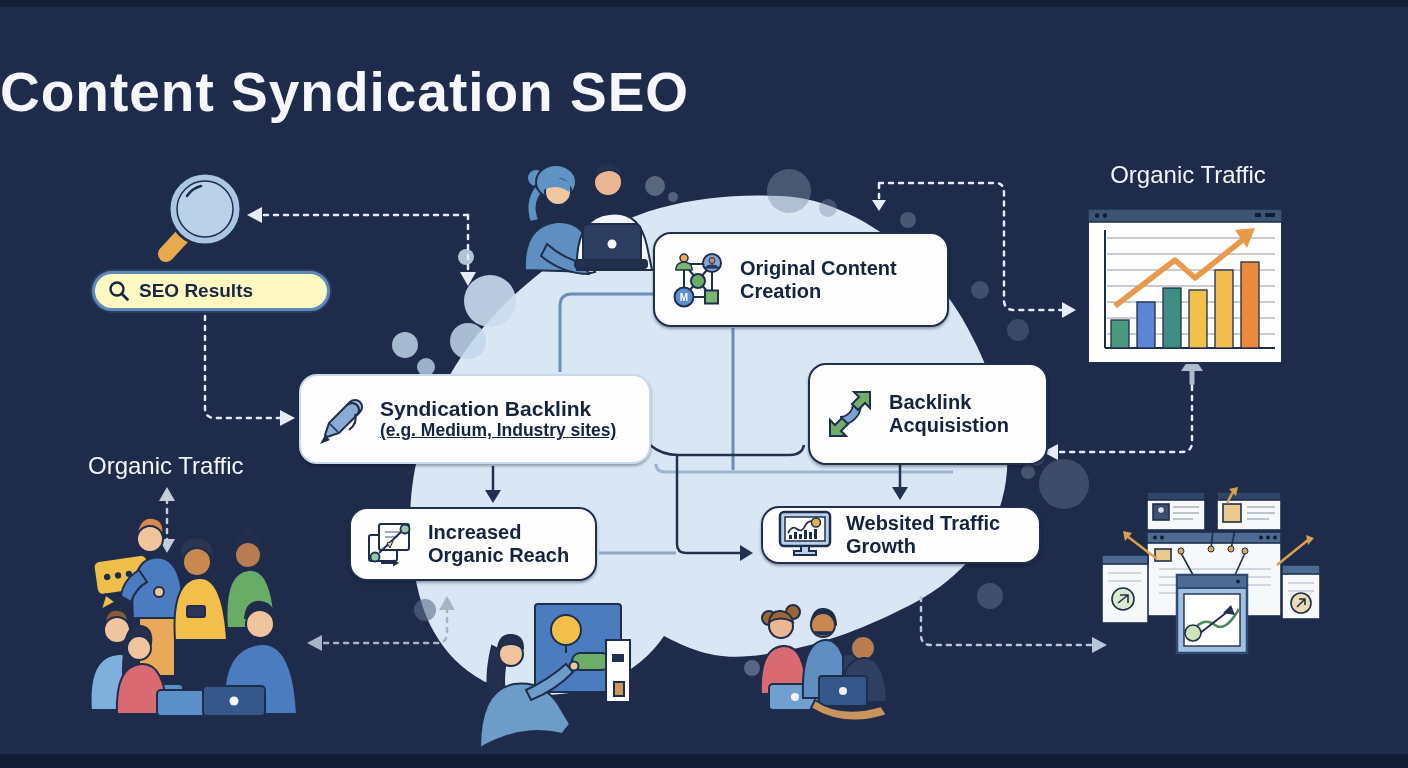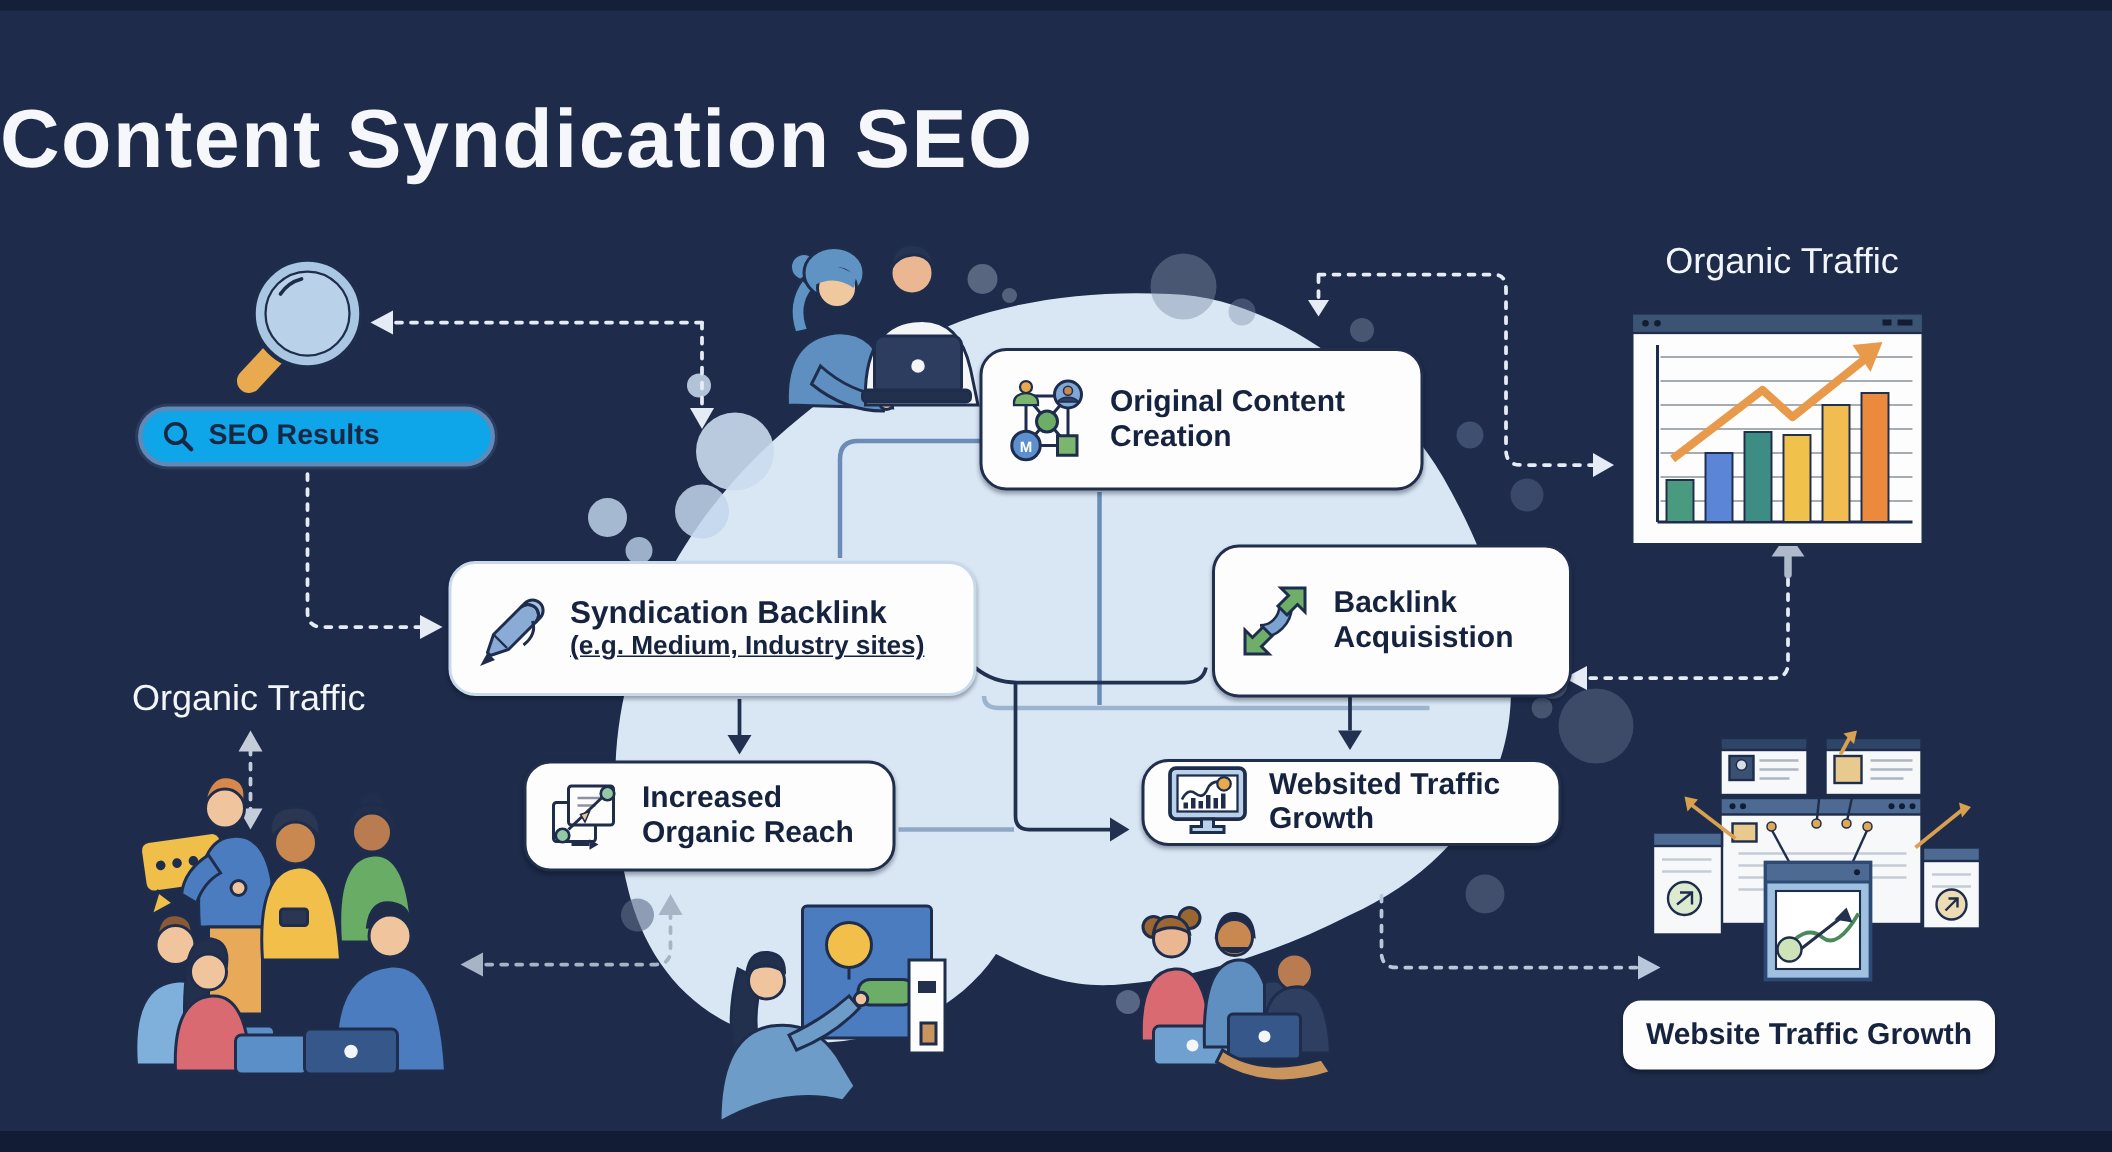--- a/index.html
+++ b/index.html
@@ -20,21 +20,21 @@
   .node{
     background:#fdfdfe;border:2.5px solid #202f4e;border-radius:18px;
     display:flex;align-items:center;gap:13px;padding:0 14px;box-sizing:border-box;
     box-shadow:0 2px 3px rgba(5,12,28,.35);
   }
   .node .txt{font-weight:700;color:#16233f;font-size:20px;line-height:1.13;}
   .node .sub{font-weight:600;font-size:17.5px;margin-top:1px;text-decoration:underline;}
   .node svg{flex:0 0 auto;}
   
   #search-pill{
-    left:92px;top:271px;width:238px;height:40px;background:#0ea5e9;
+    left:92px;top:271px;width:238px;height:40px;background:#fef9c3;
     border:3px solid #5f8ab8;border-radius:21px;display:flex;align-items:center;
     gap:9px;padding:0 0 0 13px;box-sizing:border-box;
     box-shadow:0 0 0 2px #2b3c5e;
   }
   #search-pill .txt{color:#1a2742;font-size:19px;font-weight:600;}
   #growth-pill{
     left:1082px;top:667px;width:248px;height:46px;background:#fdfdfe;
     border-radius:12px;display:flex;align-items:center;justify-content:center;
     color:#16233f;font-size:20px;font-weight:700;
     box-shadow:0 2px 3px rgba(5,12,28,.4);
@@ -454,15 +454,14 @@
         <line x1="142" y1="16" x2="149" y2="3"></line>
           <line x1="72" y1="72" x2="42" y2="49"></line>
           <line x1="192" y1="78" x2="223" y2="53"></line>
       </g>
       <polygon points="144,2 153,0 151,9" fill="#d9a050" stroke="none"></polygon>
       <polygon points="38,44 47,46 40,54" fill="#d9a050" stroke="none"></polygon>
       <polygon points="221,48 229,51 223,58" fill="#d9a050" stroke="none"></polygon>
     </g>
   </svg>
 
-  <div class="abs" id="growth-pill">Website Traffic Growth</div>
 
 </div>
 
 </body></html>

